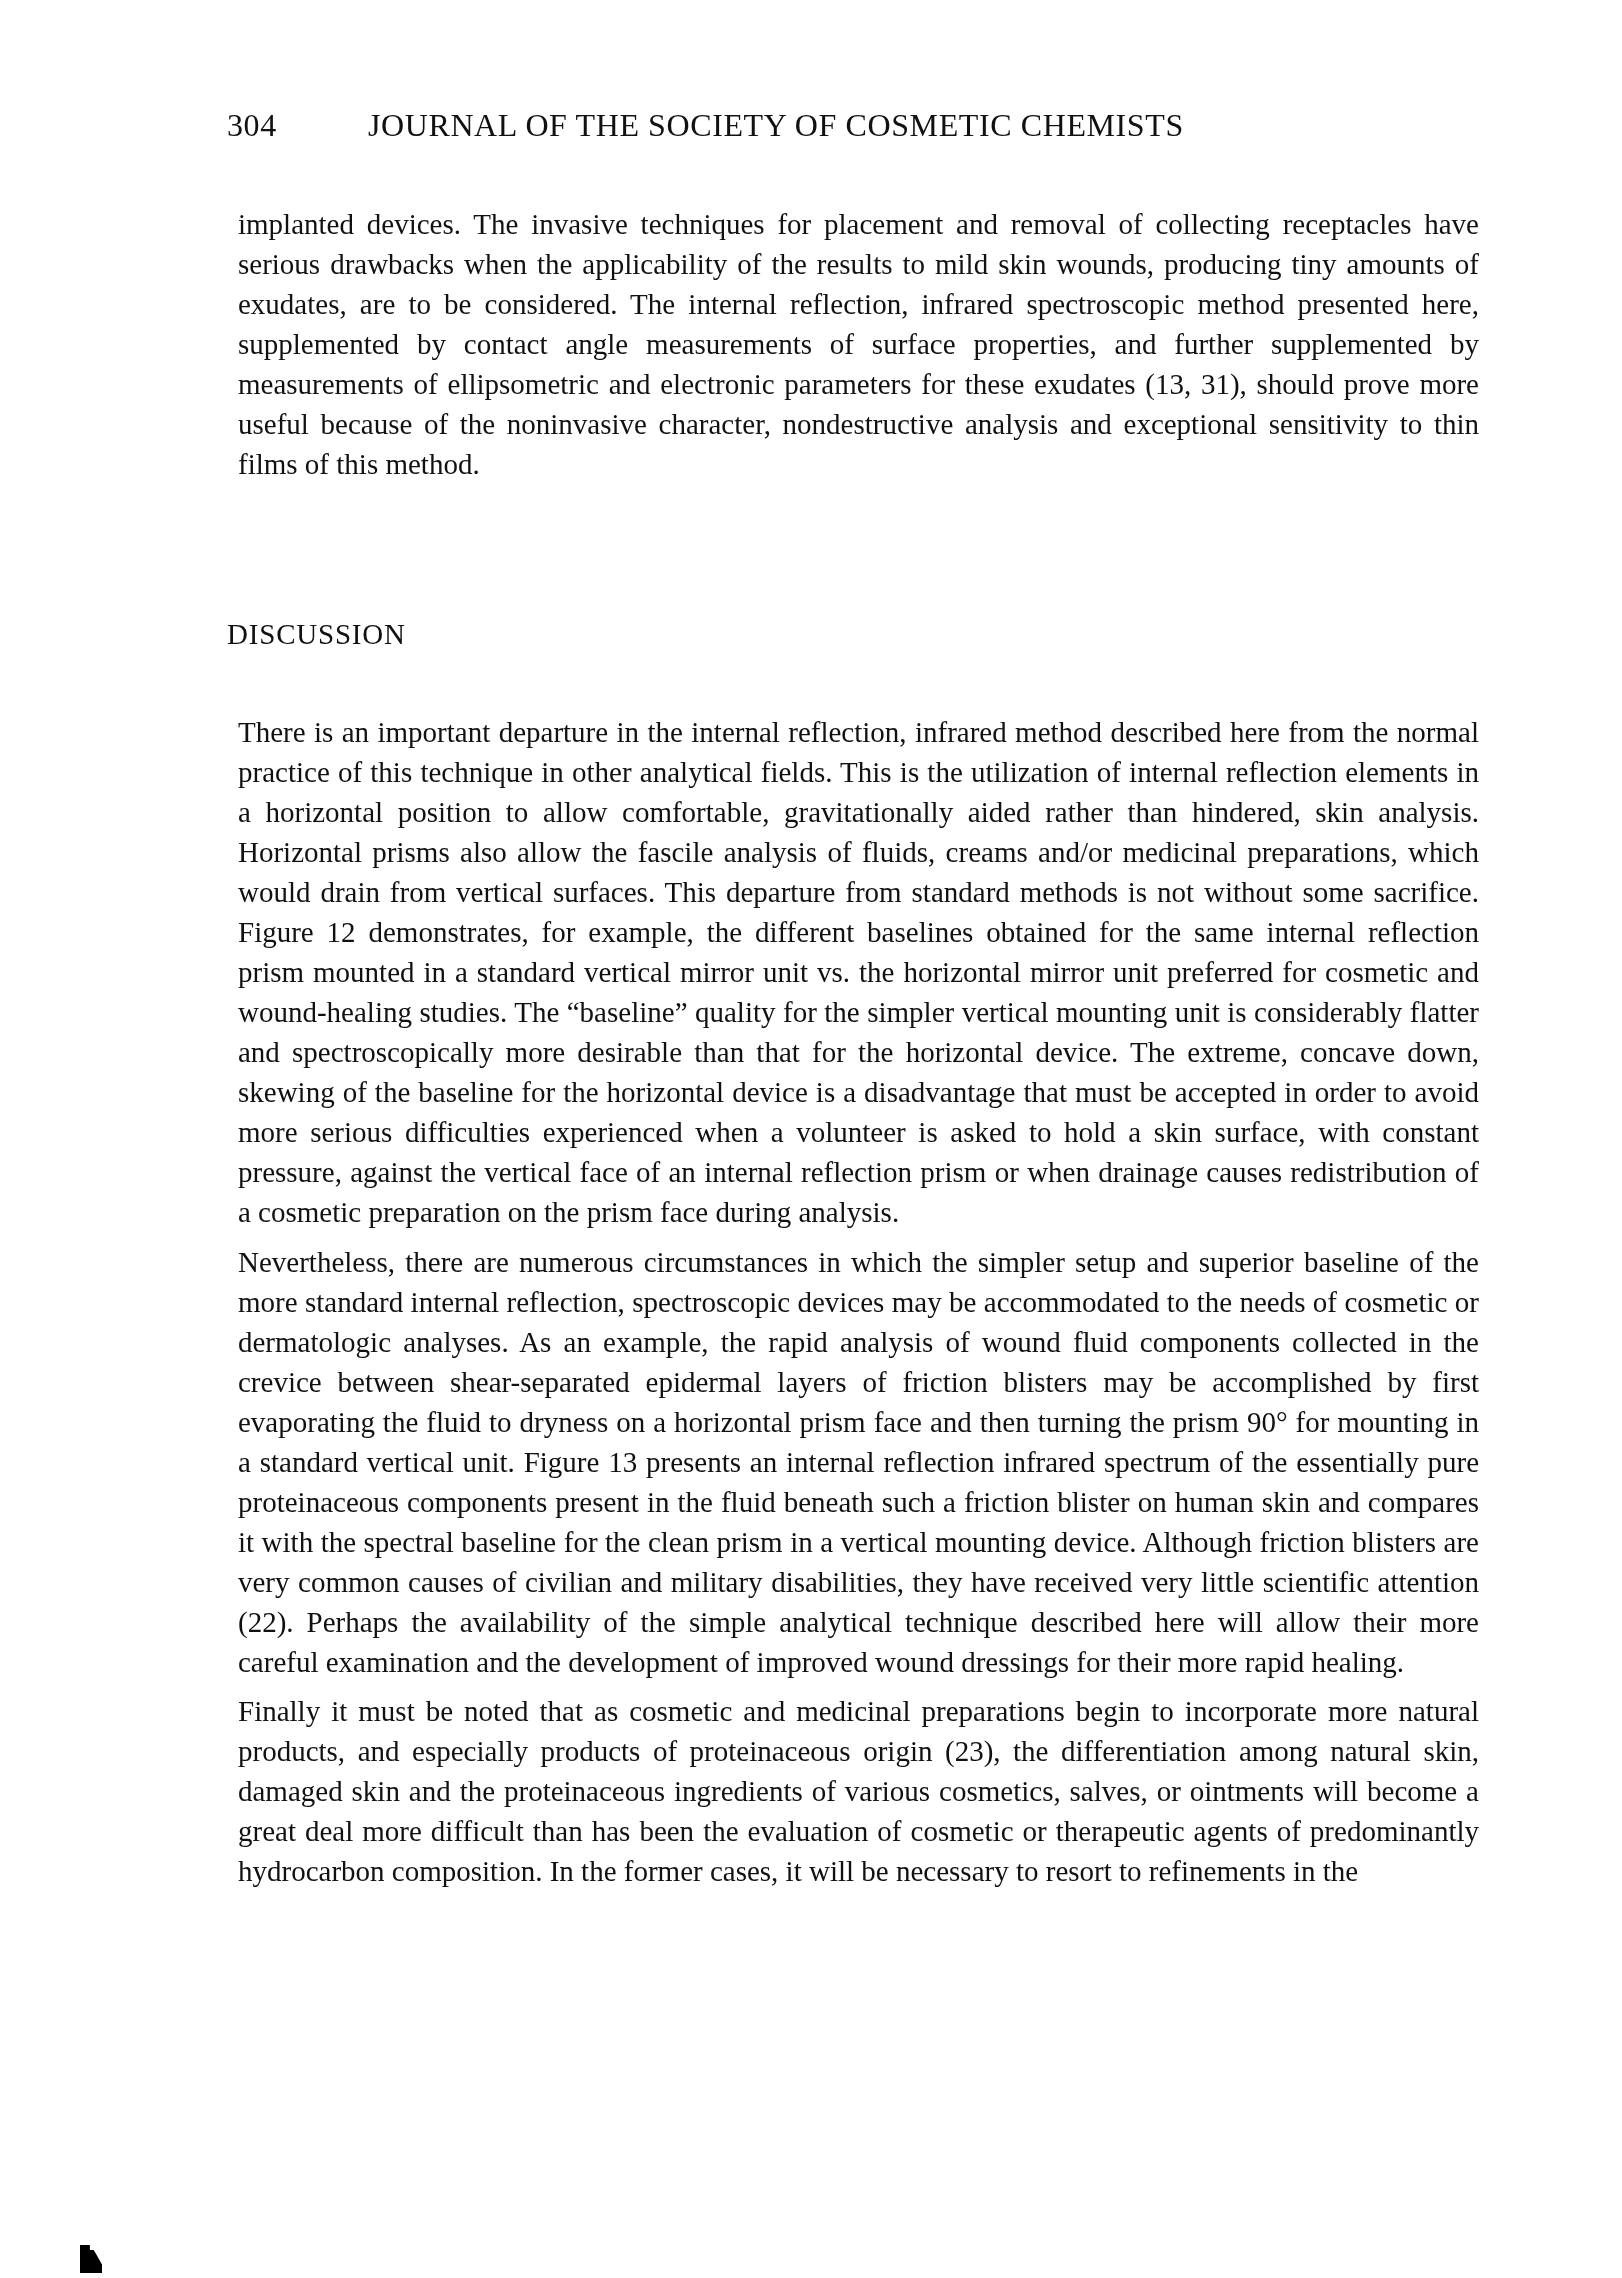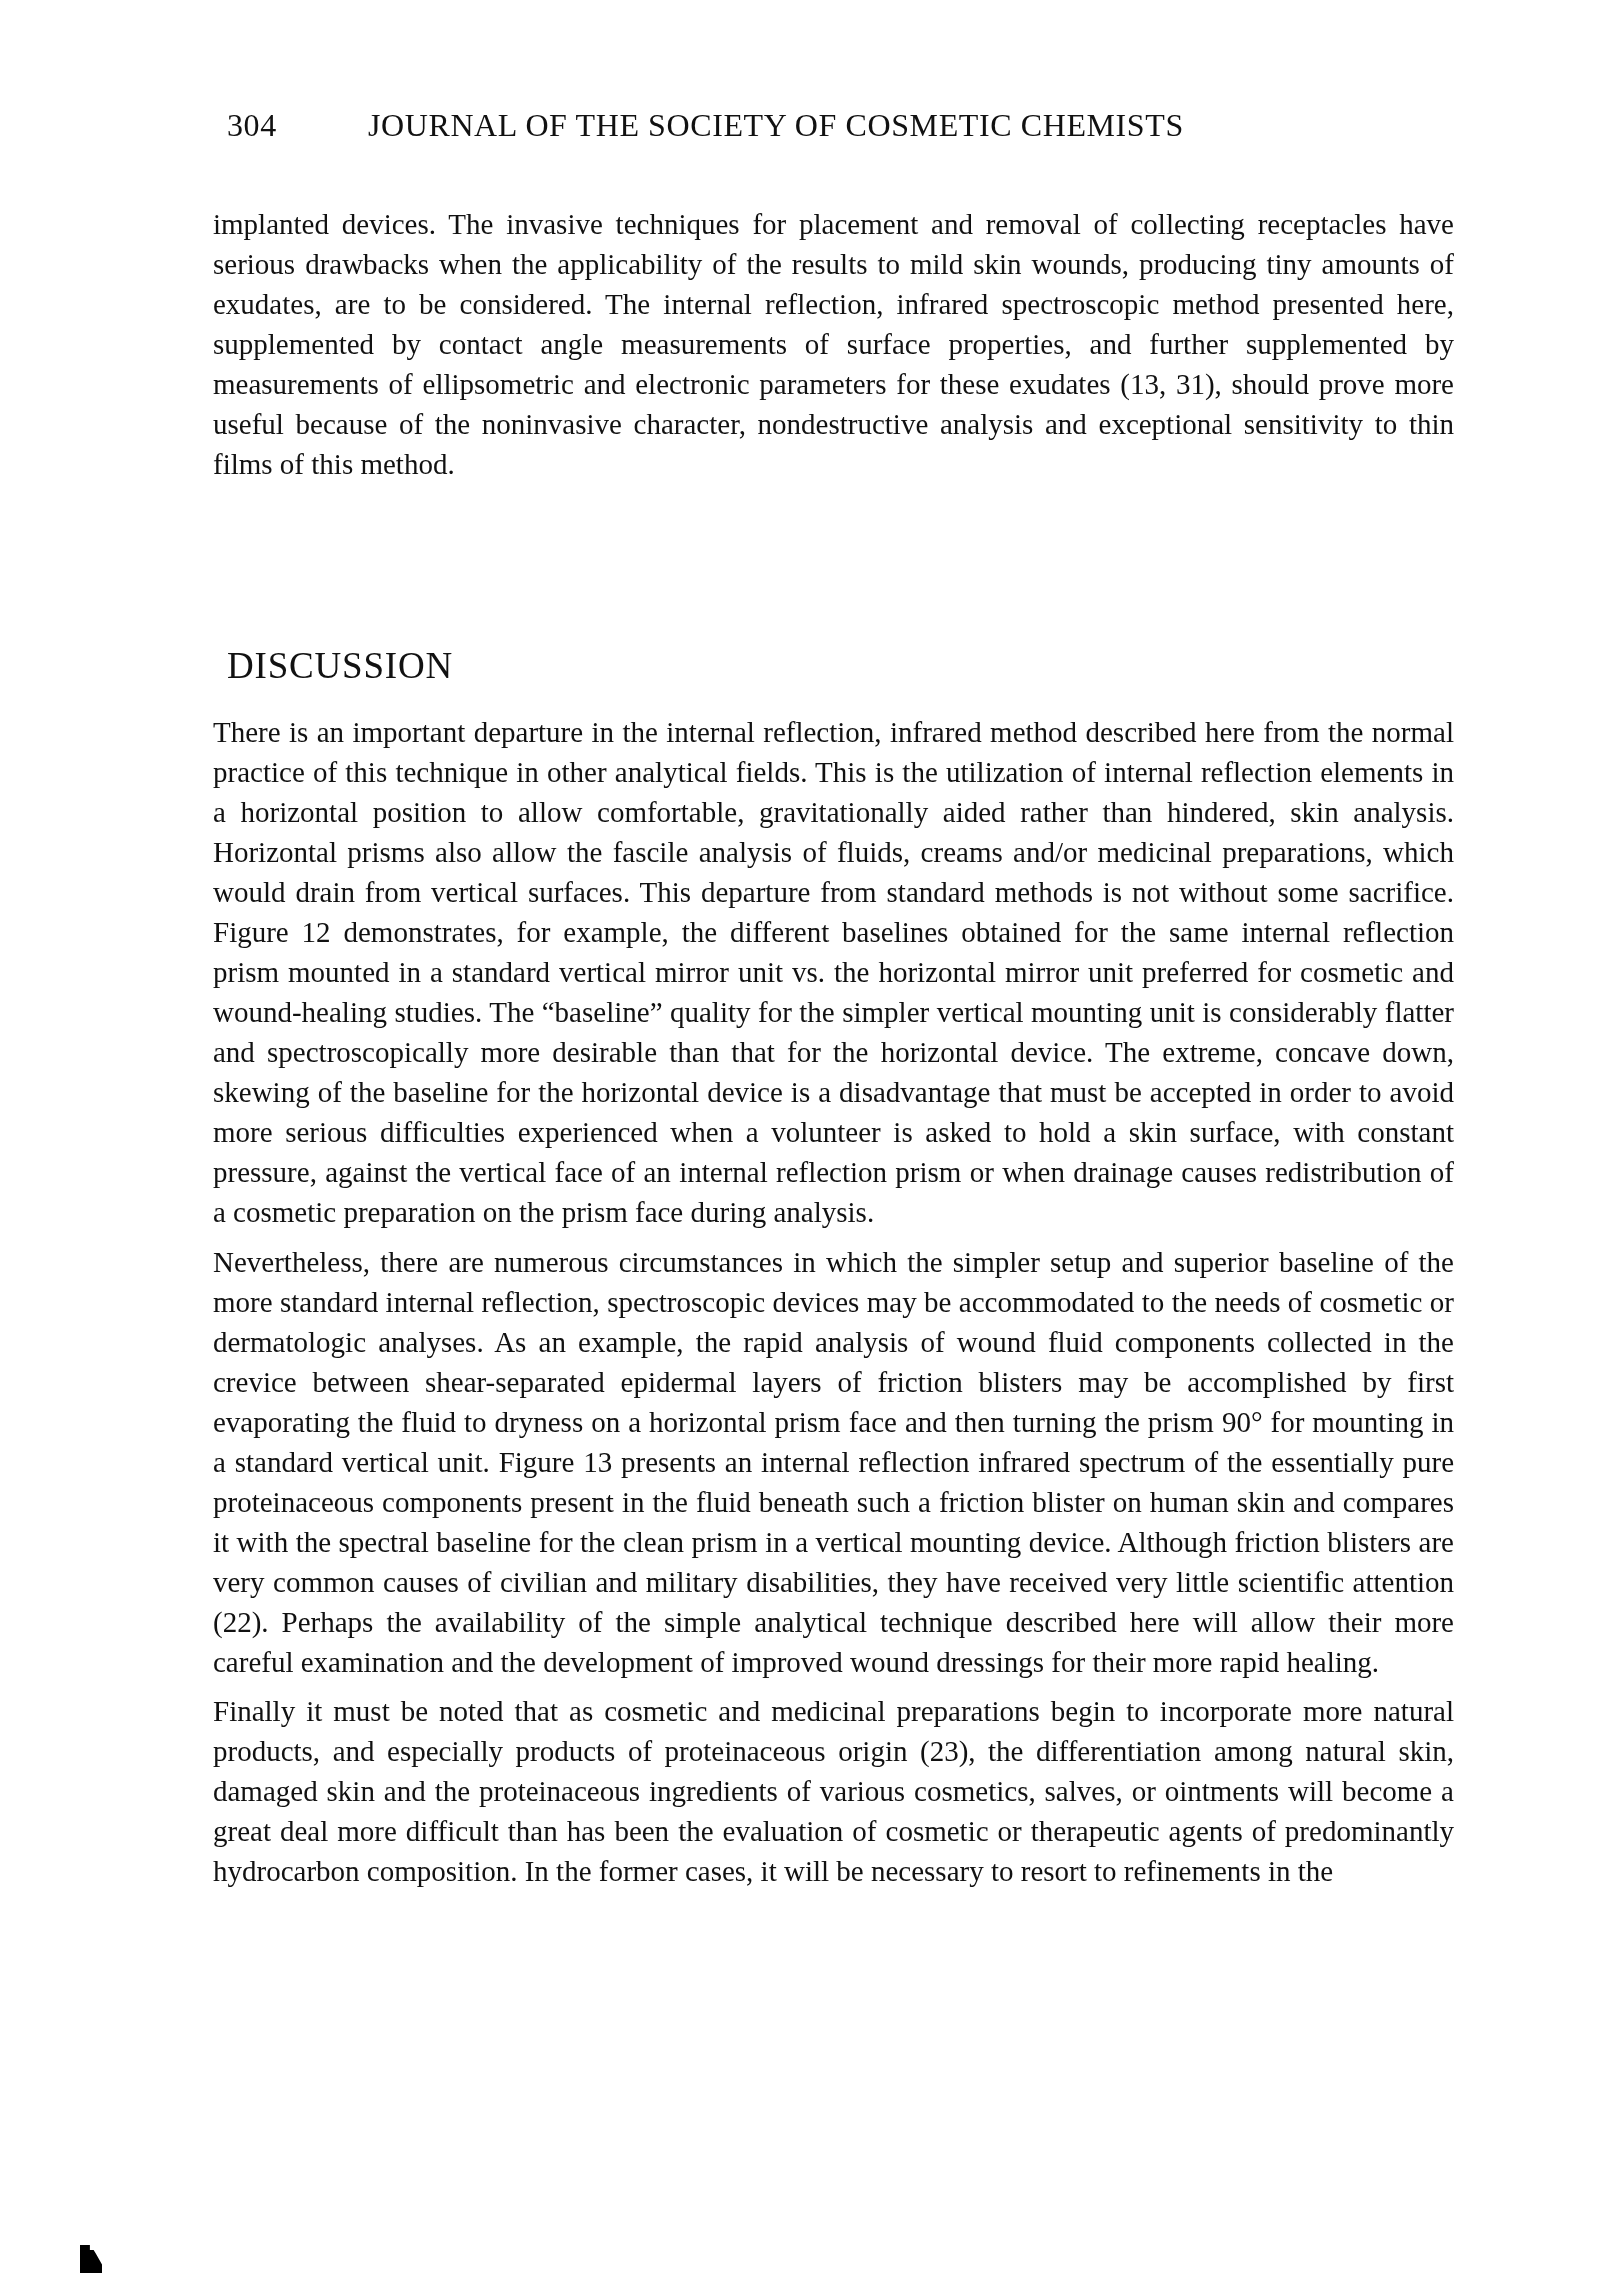--- a/index.html
+++ b/index.html
@@ -24,36 +24,36 @@
       letter-spacing: 0.6px;
       white-space: nowrap;
       font-family: Liberation Serif, serif;
     }
     .running-head .page-num {
       display: inline-block;
       width: 141px;
     }
     .text-block {
       position: absolute;
-      left: 213px;
+      left: 238px;
       width: 1241px;
       font-size: 29px;
       line-height: 40px;
       text-align: justify;
       hyphens: manual;
     }
     .text-block p {
       margin: 0;
     }
     #block-intro { top: 204px; }
     .section-heading {
       position: absolute;
       left: 227px;
-      top: 644px;
-      font-size: 37px;
+      top: 618px;
+      font-size: 29px;
       letter-spacing: 0.8px;
       margin: 0;
       font-weight: normal;
     }
     #block-discussion { top: 664px; margin-top: 48px; }
     .text-block p + p {
       margin-top: 9.6px;
     }
     .corner-mark {
       position: absolute;

